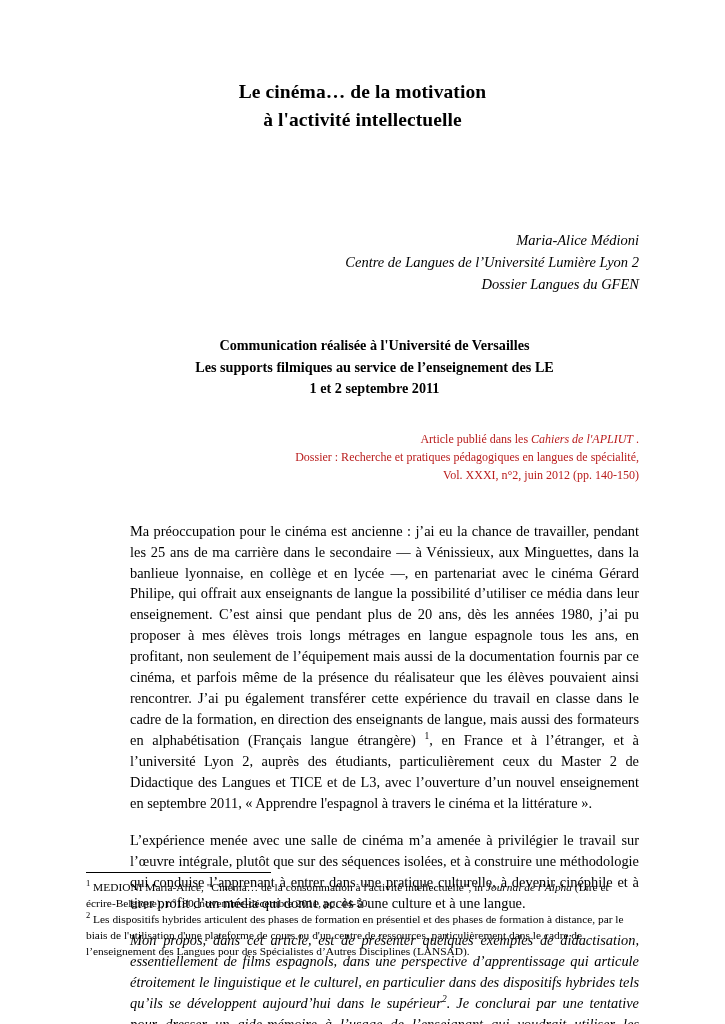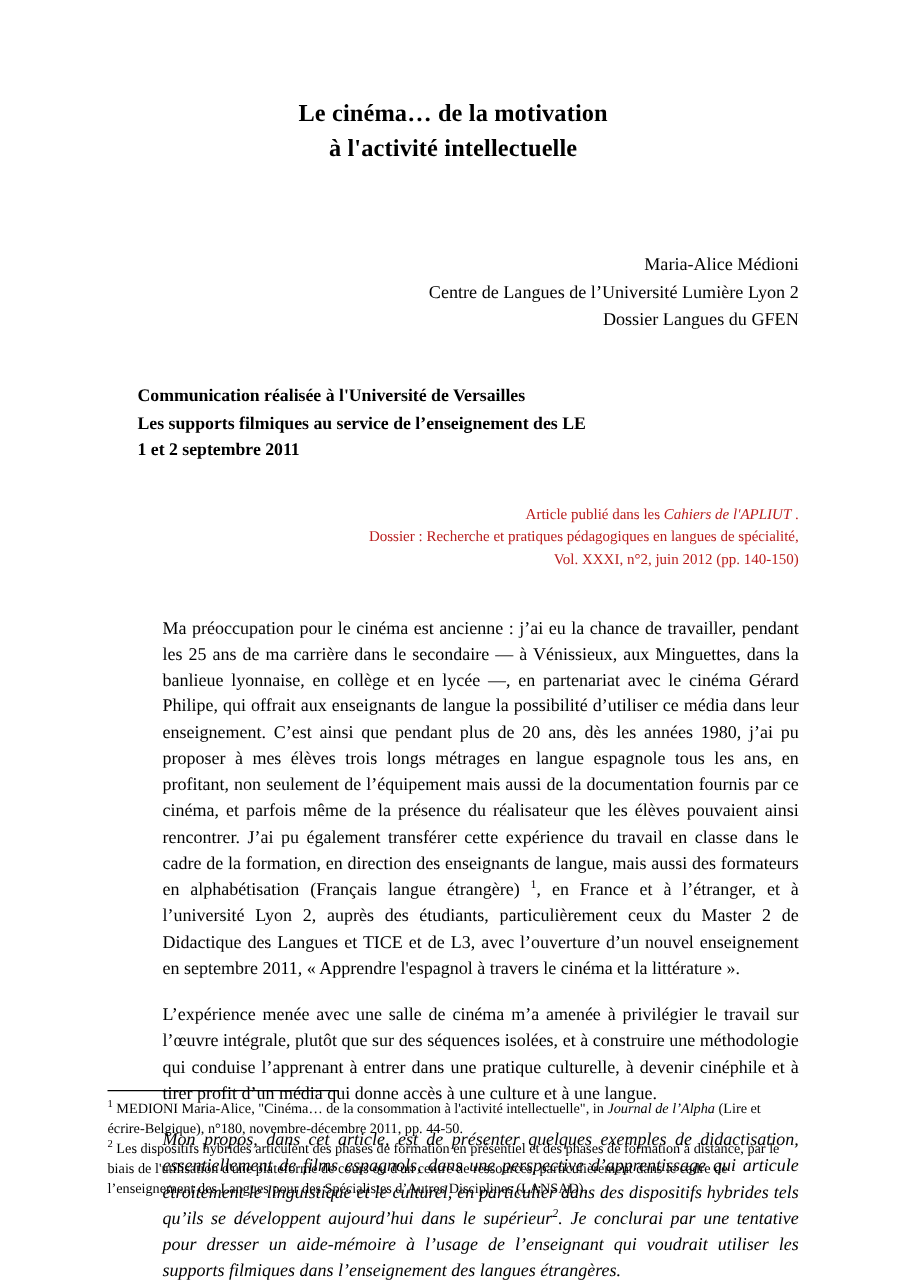--- a/index.html
+++ b/index.html
@@ -26,29 +26,30 @@
     text-align: center;
     font-weight: bold;
     font-size: 19.5px;
     line-height: 1.42;
     margin: 0;
     letter-spacing: 0.1px;
   }
   .doc-title .line2 { display: block; }
 
   .author-block {
-    margin-top: 68px;
+    margin-top: 96px;
     text-align: right;
     font-size: 14.5px;
     line-height: 1.52;
+    font-style: italic;
   }
 
   .comm-block {
     margin-top: 40px;
-    text-align: left;
+    text-align: center;
     font-weight: bold;
     font-size: 14.2px;
     line-height: 1.5;
     padding-left: 24px;
   }
 
   .pub-block {
     margin-top: 32px;
     text-align: right;
     font-size: 12px;

